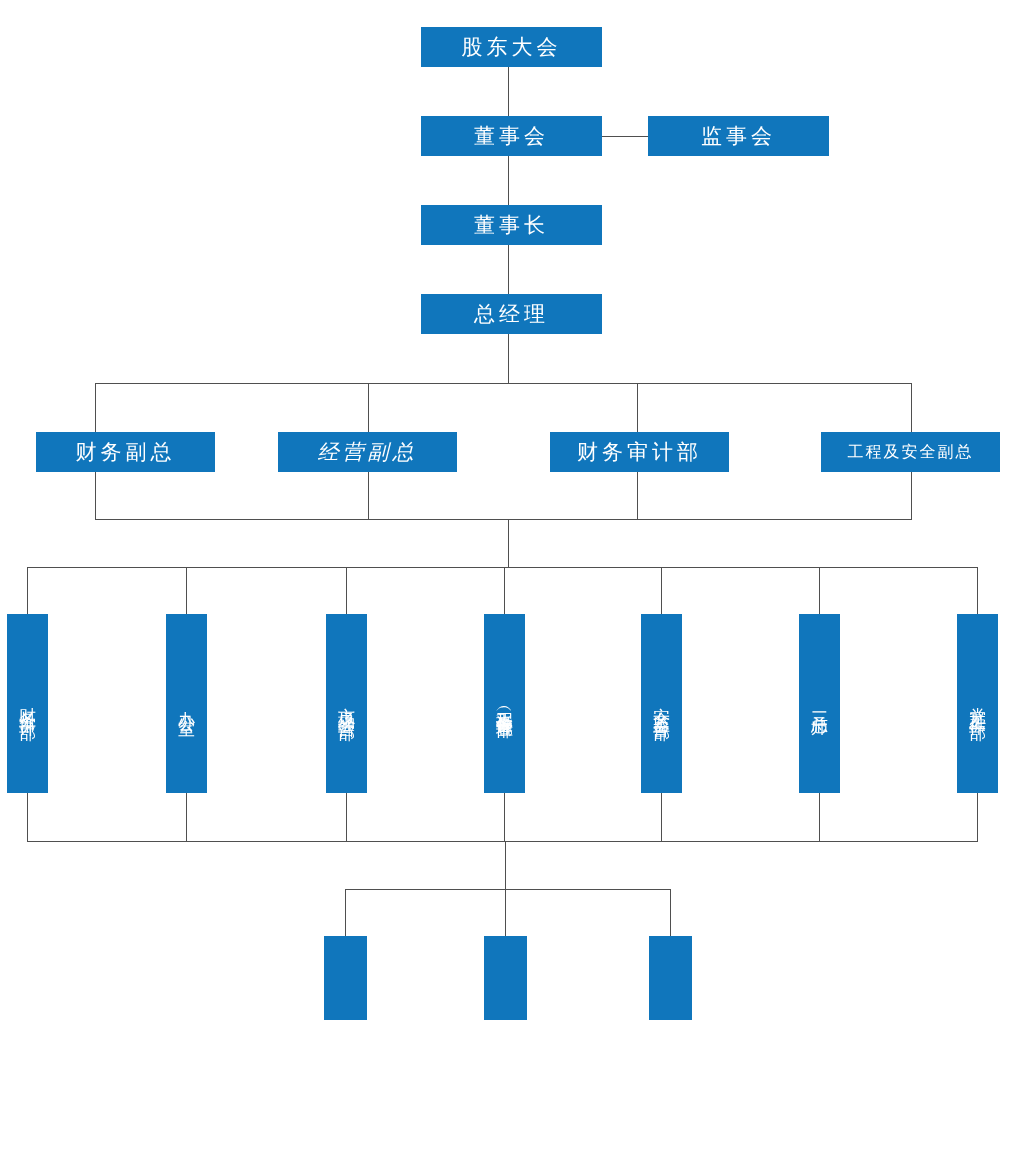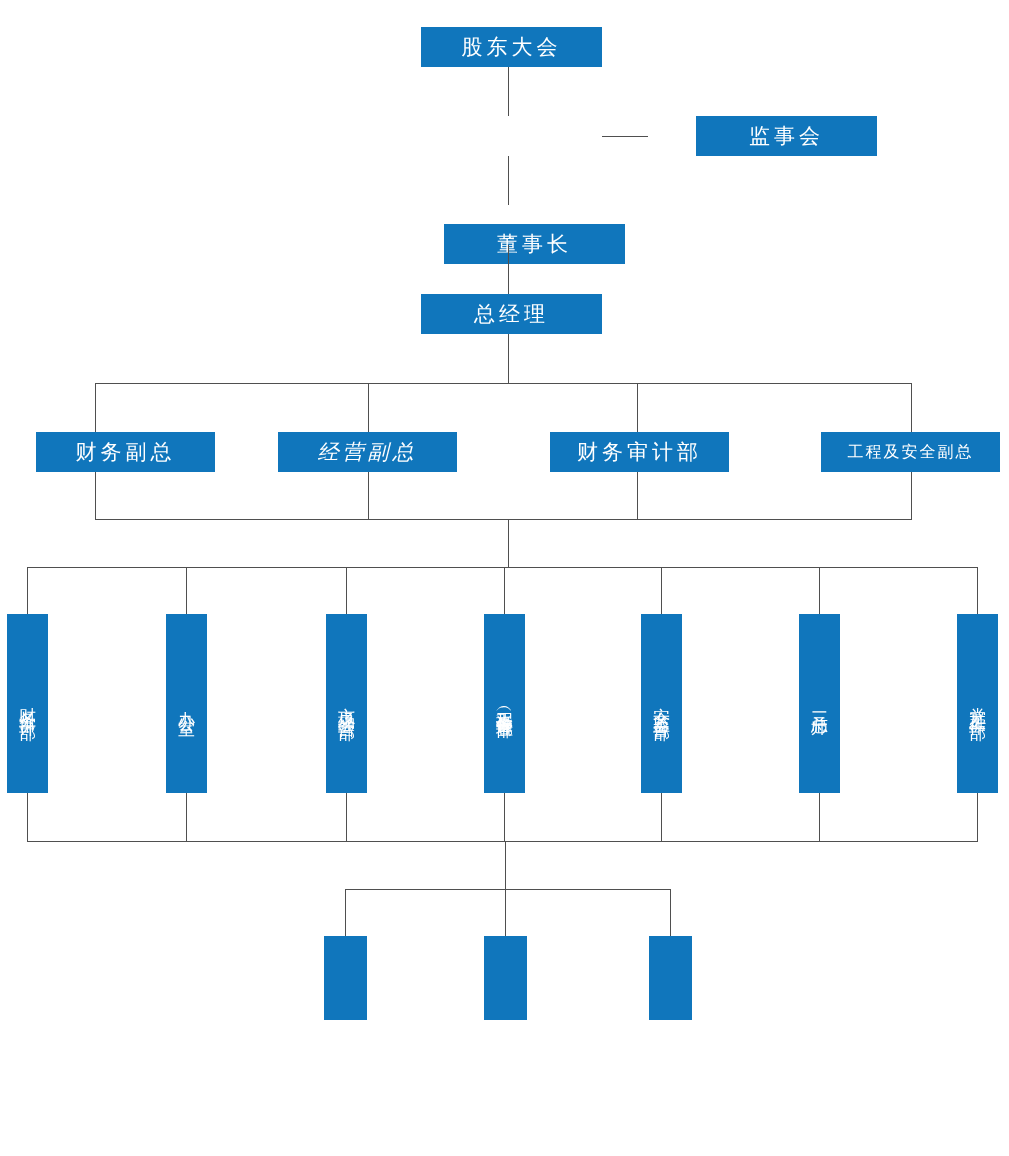--- a/index.html
+++ b/index.html
@@ -42,24 +42,25 @@
   .hl{position:absolute;height:1px;background:var(--connector);}
   .vl{position:absolute;width:1px;background:var(--connector);}
 </style>
 </head>
 <body>
 
 <div class="stage">
 
   <div class="node h" style="left:421px;top:27px;">股东大会</div>
 
+  <div class="node h" style="left:421px;top:116px;">董事会</div>
 
-  <div class="node h" style="left:648px;top:116px;margin-left:48px;">监事会</div>
+  <div class="node h" style="left:648px;top:116px;">监事会</div>
 
-  <div class="node h" style="left:444px;top:205px;margin-top:19px;">董事长</div>
+  <div class="node h" style="left:421px;top:205px;">董事长</div>
 
   <div class="node h" style="left:421px;top:294px;">总经理</div>
 
   <div class="node h" style="left:6px;top:432px;width:179px;margin-left:30px;">财务副总</div>
   <div class="node h" style="left:278px;top:432px;width:179px;font-style:italic;">经营副总</div>
   <div class="node h" style="left:550px;top:432px;width:179px;">财务审计部</div>
   <div class="node h wide" style="left:821px;top:432px;width:179px;">工程及安全副总</div>
 
   <div class="node v" style="left:7px;top:614px;">财务审计部</div>
   <div class="node v" style="left:166px;top:614px;">办公室</div>

